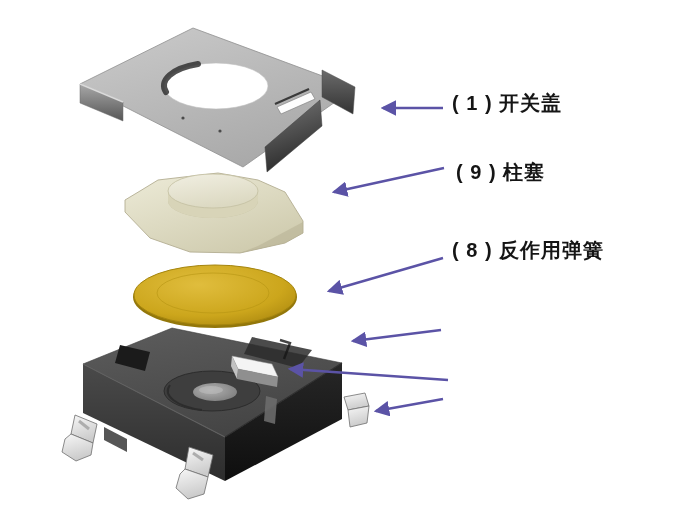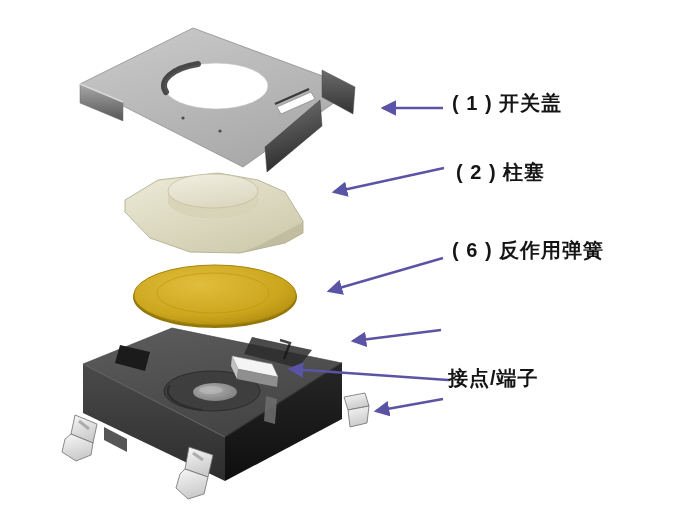--- a/index.html
+++ b/index.html
@@ -147,16 +147,15 @@
       <line class="arrow-line" x1="443" y1="108" x2="383" y2="108" marker-end="url(#ah)"></line>
       <line class="arrow-line" x1="444" y1="168" x2="334" y2="192" marker-end="url(#ah)"></line>
       <line class="arrow-line" x1="443" y1="258" x2="329" y2="291" marker-end="url(#ah)"></line>
       <line class="arrow-line" x1="441" y1="330" x2="353" y2="341" marker-end="url(#ah)"></line>
       <line class="arrow-line" x1="448" y1="380" x2="290" y2="369" marker-end="url(#ah)"></line>
       <line class="arrow-line" x1="443" y1="399" x2="376" y2="411" marker-end="url(#ah)"></line>
     </g>
   </svg>
 
   <div class="label" style="left:452px;top:90px">( 1 ) 开关盖</div>
-  <div class="label" style="left:456px;top:159px">( 2 ) 柱塞</div>
-  <div class="label" style="left:452px;top:237px">( 6 ) 反作用弹簧</div>
-  <div class="label" style="left:448px;top:365px">接点/端子</div>
+  <div class="label" style="left:456px;top:159px">( 9 ) 柱塞</div>
+  <div class="label" style="left:452px;top:237px">( 8 ) 反作用弹簧</div>
 </div>
 
 </body></html>

